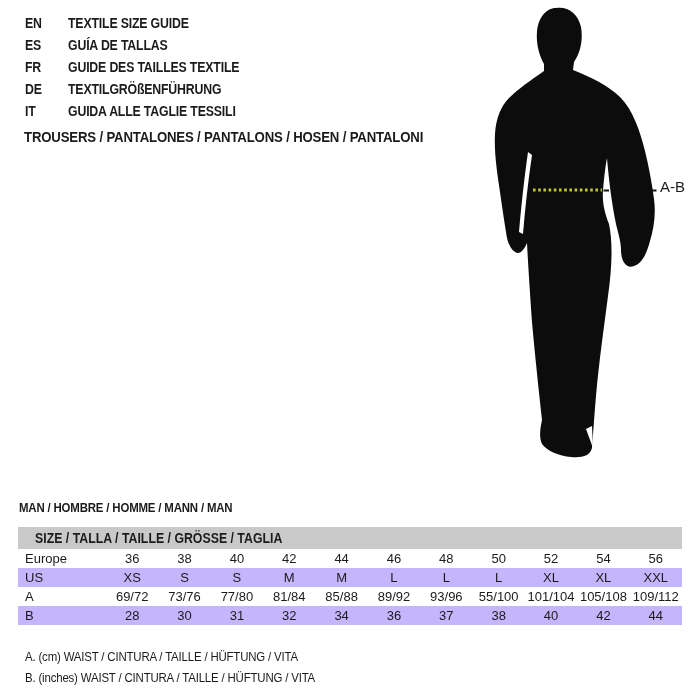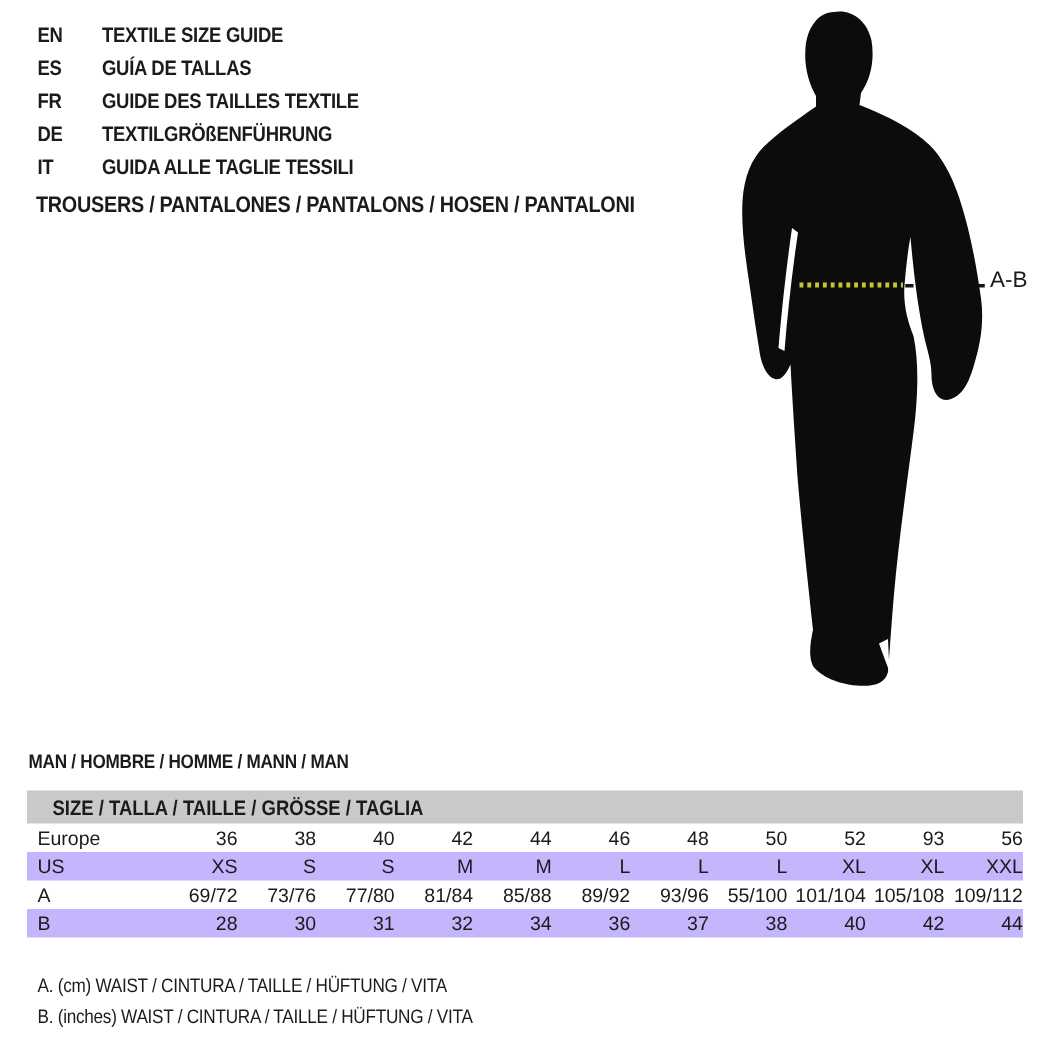--- a/index.html
+++ b/index.html
@@ -15,21 +15,21 @@
   .gender-heading{position:absolute;left:19px;top:500px;font-weight:700;font-size:13px;letter-spacing:-.2px;}
   
   .figure-wrap{position:absolute;left:460px;top:0;width:240px;height:480px;}
   .measure-label{position:absolute;left:660px;top:178px;font-weight:400;font-size:15px;}
   
   .size-table{position:absolute;left:18px;top:527px;width:664px;}
   .thead{height:22px;line-height:22px;background:#c9c9c9;padding-left:17px;font-weight:600;font-size:14px;}
   .trow{display:flex;height:19px;line-height:19px;font-size:13px;}
   .trow.stripe{background:#c4b5fd;}
   .tlabel{flex:0 0 81px;padding-left:7px;}
-  .tcell{flex:1;text-align:right;}
+  .tcell{flex:1;text-align:center;}
   
   .footnotes{position:absolute;left:25px;top:646px;font-weight:400;font-size:13px;letter-spacing:-.2px;}
   .footnote{height:21px;line-height:21px;}
 </style>
 </head>
 <body>
 
 <div class="page">
 
   <div class="lang-list">
@@ -117,21 +117,21 @@
           <div class="tlabel">Europe</div>
           <div class="tcell">36</div>
           <div class="tcell">38</div>
           <div class="tcell">40</div>
           <div class="tcell">42</div>
           <div class="tcell">44</div>
           <div class="tcell">46</div>
           <div class="tcell">48</div>
           <div class="tcell">50</div>
           <div class="tcell">52</div>
-          <div class="tcell">93</div>
+          <div class="tcell">54</div>
           <div class="tcell">56</div>
         </div>
         <div class="trow stripe">
           <div class="tlabel">US</div>
           <div class="tcell">XS</div>
           <div class="tcell">S</div>
           <div class="tcell">S</div>
           <div class="tcell">M</div>
           <div class="tcell">M</div>
           <div class="tcell">L</div>

